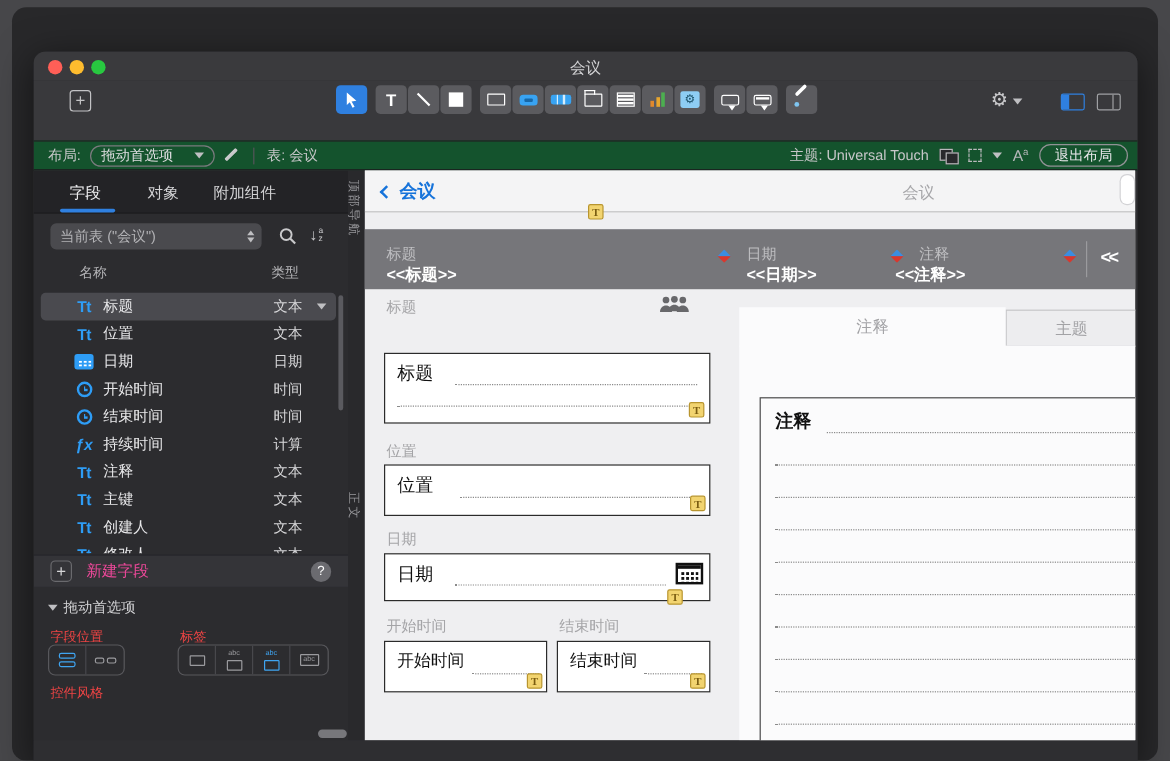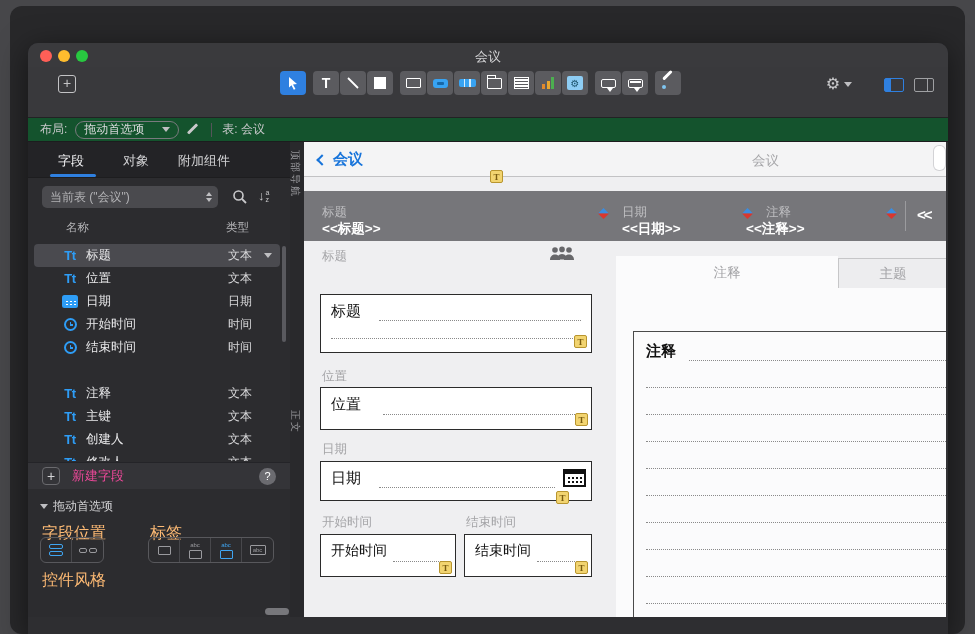--- a/index.html
+++ b/index.html
@@ -105,21 +105,21 @@
   .f-name { margin-left:4px; font-size:12.5px; color:#e8e8ea; }
   .f-type { position:absolute; left:194px; font-size:12px; color:#d8d8da; }
   .f-chevron { position:absolute; right:8px; top:9px; }
 
   .newfield { position:absolute; left:0; top:320px; right:0; height:27px; background:#343438; border-top:1px solid #242428; display:flex; align-items:center; }
   .nf-plus { margin-left:14px; width:18px; height:18px; border:1px solid #6a6a6e; border-radius:4px; color:#d5d5d7; font-size:14px; line-height:16px; text-align:center; }
   .nf-label { margin-left:12px; font-size:13px; color:#ec4899; }
   .nf-help { margin-left:auto; margin-right:14px; width:17px; height:17px; border-radius:50%; background:#6b6b70; color:#fff; font-size:11px; display:flex; align-items:center; justify-content:center; }
 
   .prefs-disclosure { position:absolute; left:12px; top:356px; display:flex; align-items:center; gap:5px; font-size:12px; color:#d2d2d4; }
-  .p-lbl { position:absolute; font-size:16px; color:#fdba74; top:381px; }
+  .p-lbl { position:absolute; font-size:11px; color:#ef4444; top:381px; }
   .icon-group { position:absolute; top:395px; height:26px; border:1px solid #58585c; border-radius:6px; display:flex; align-items:center; }
   .ig-cell { width:31px; height:100%; display:flex; flex-direction:column; align-items:center; justify-content:center; gap:2px; border-right:1px solid #48484c; }
   .ig-cell:last-child{ border-right:none; }
   .bar-blue { width:14px; height:5px; border:1.3px solid #3fa5f2; border-radius:2px; }
   .pills { display:flex; gap:2px; }
   .pill { width:8px; height:5px; border:1.2px solid #9a9a9e; border-radius:2px; }
   .lbl-box { width:13px; height:9px; border:1.3px solid #9a9a9e; border-radius:1px; }
   .lbl-box.blue { border-color:#3fa5f2; }
   .abc { font-size:6px; color:#9a9a9e; line-height:6px; }
   .abc.blue{ color:#3fa5f2; }
@@ -266,20 +266,28 @@
 
     <div class="layoutbar">
       <span class="lbl">布局:</span>
       <div class="layout-dd">
         <span>拖动首选项</span>
         <span class="tri-down"></span>
       </div>
       <div class="pencil-ic"></div>
       <div class="vdiv"></div>
       <span>表: 会议</span>
+      <div class="lb-right">
+        <span>主题: Universal Touch</span>
+        <div class="ovl-squares"></div>
+        <div class="dash-square"></div>
+        <span class="tri-down"></span>
+        <span class="aa-ic"><span>A</span><sup>a</sup></span>
+        <div class="exit-btn">退出布局</div>
+      </div>
     </div>
 
     <div class="content">
 
       <div class="sidebar">
         <div class="sb-tabs">
           <span class="sb-tab active" style="left:30px;">字段</span>
           <span class="sb-tab" style="left:95px;">对象</span>
           <span class="sb-tab" style="left:150px;">附加组件</span>
           <div class="sb-tab-underline"></div>
@@ -336,20 +344,27 @@
               </span>
             <span class="f-name">开始时间</span>
             <span class="f-type">时间</span>
           </div>
           <div class="sb-row" style="top:94px;">
             <span class="f-ic">
                 <span class="clock-blue"></span>
               </span>
             <span class="f-name">结束时间</span>
             <span class="f-type">时间</span>
+          </div>
+          <div class="sb-row" style="top:117px;">
+            <span class="f-ic">
+                <span class="fx">ƒx</span>
+              </span>
+            <span class="f-name">持续时间</span>
+            <span class="f-type">计算</span>
           </div>
           <div class="sb-row" style="top:140px;">
             <span class="f-ic">
                 <span class="tt">Tt</span>
               </span>
             <span class="f-name">注释</span>
             <span class="f-type">文本</span>
           </div>
           <div class="sb-row" style="top:163px;">
             <span class="f-ic">

